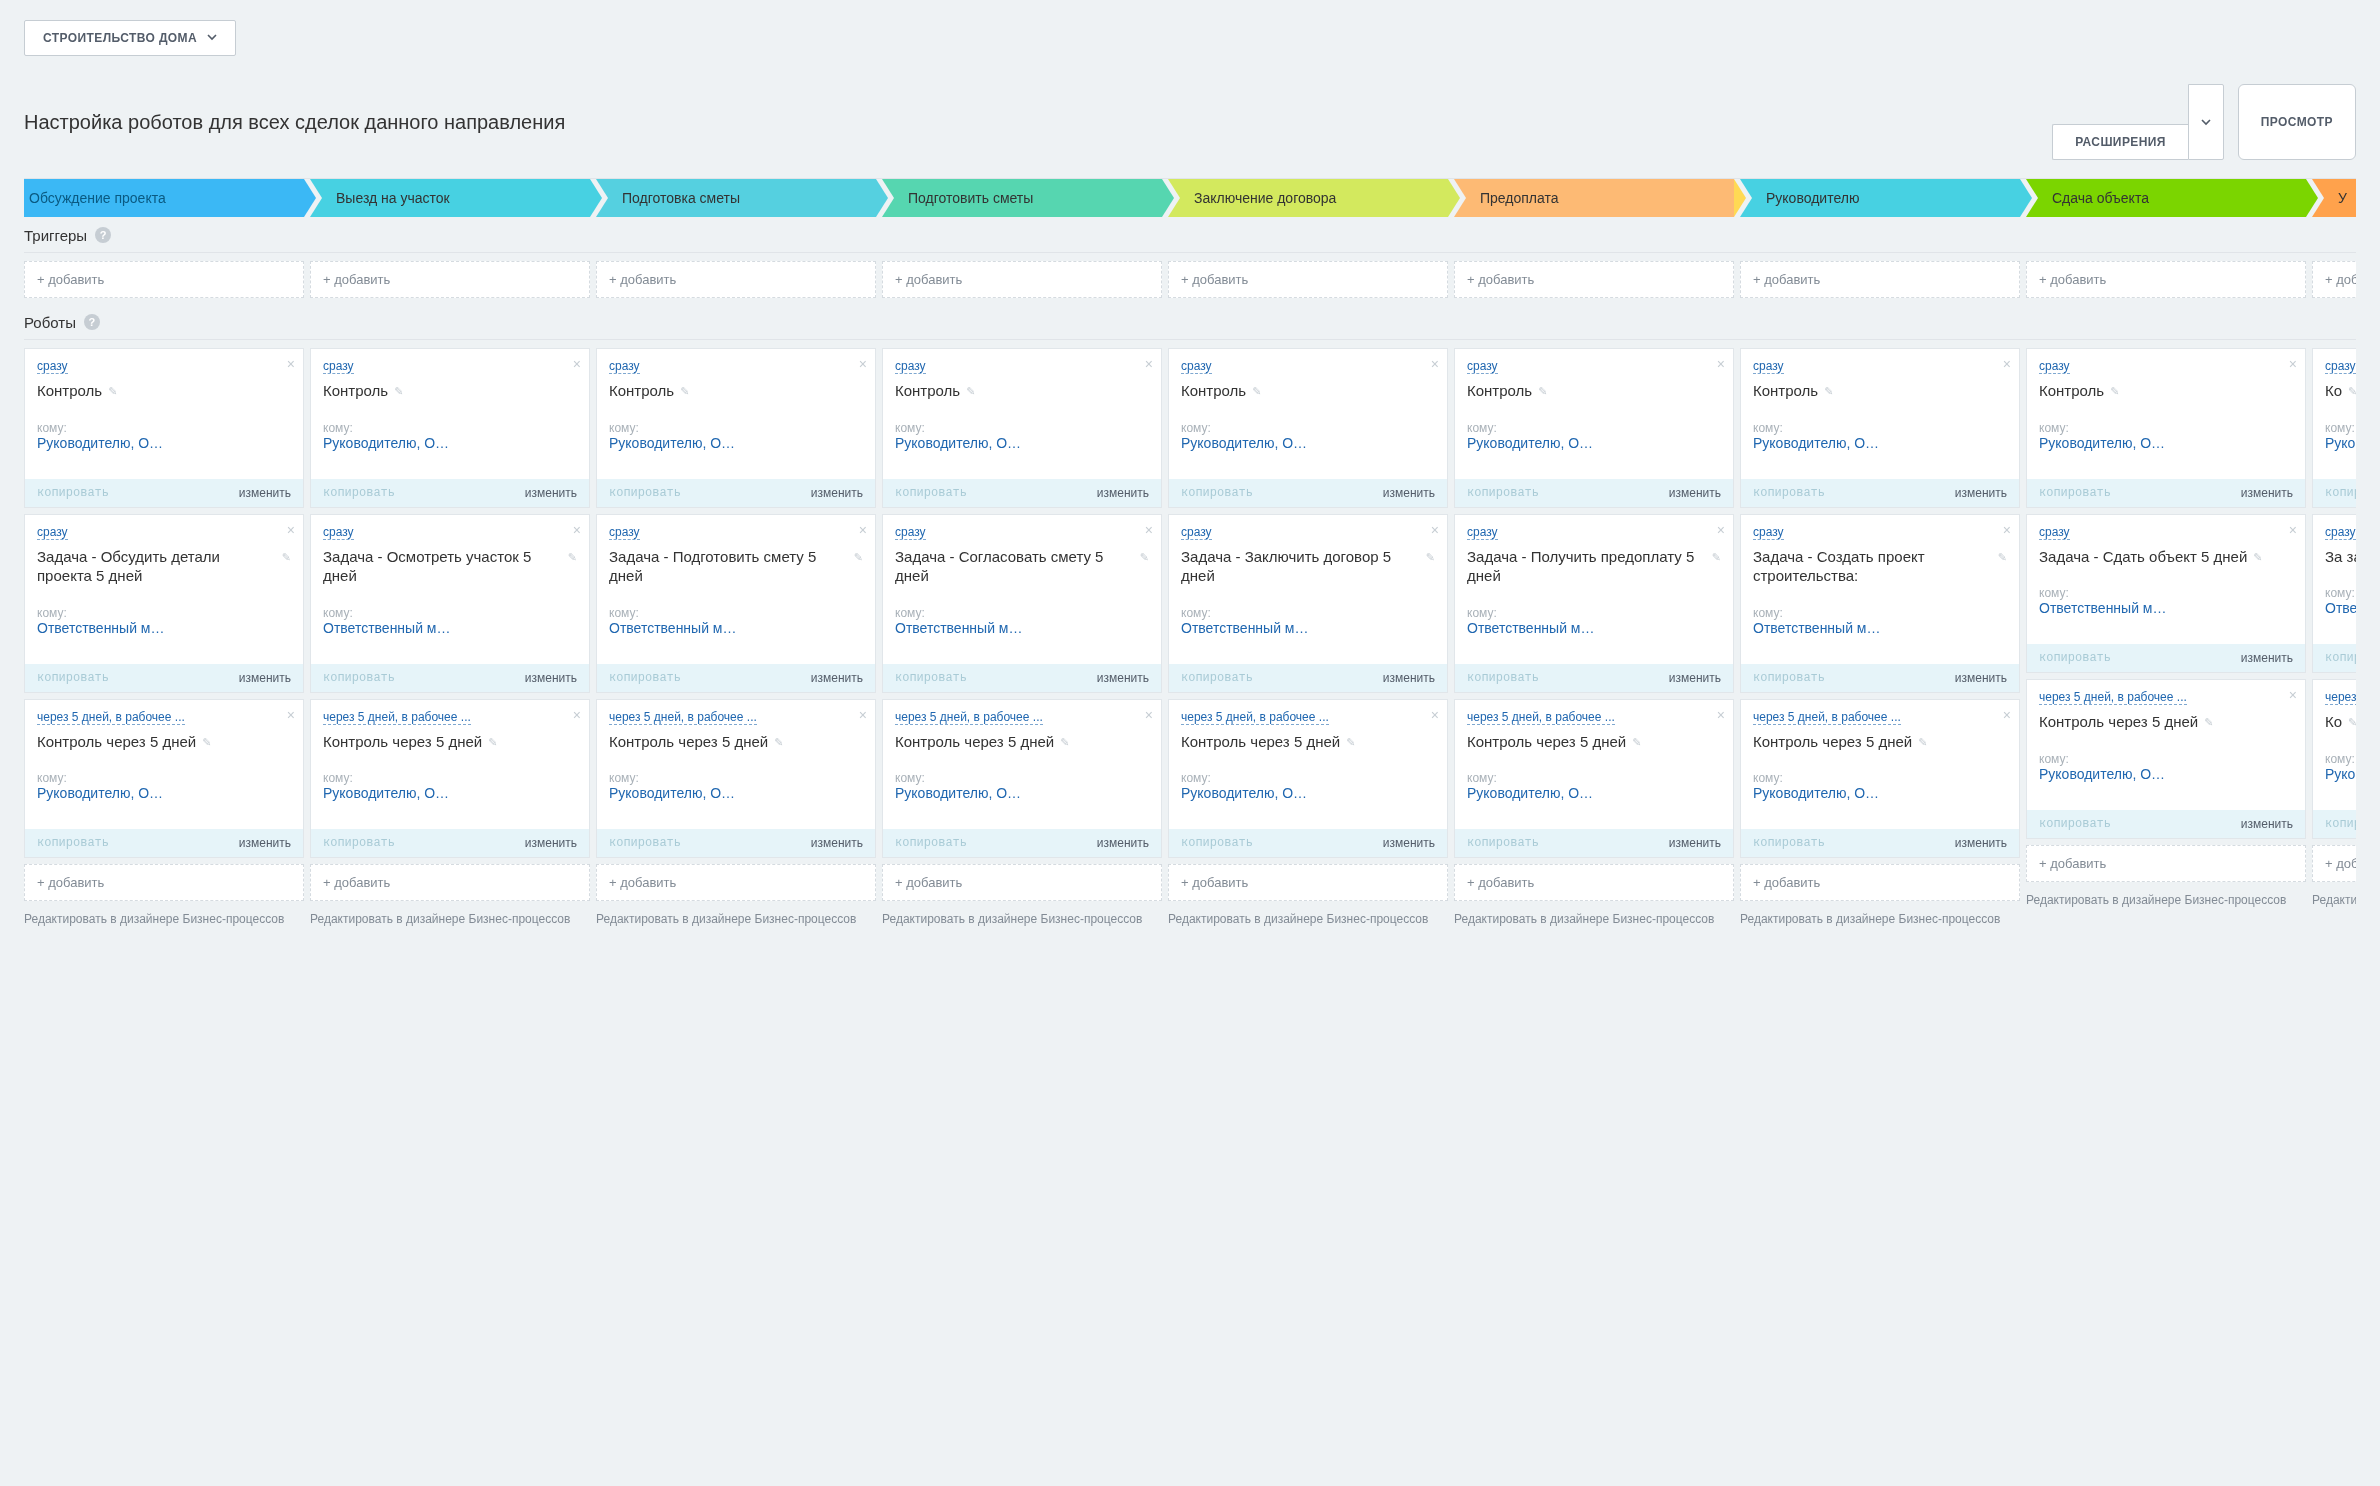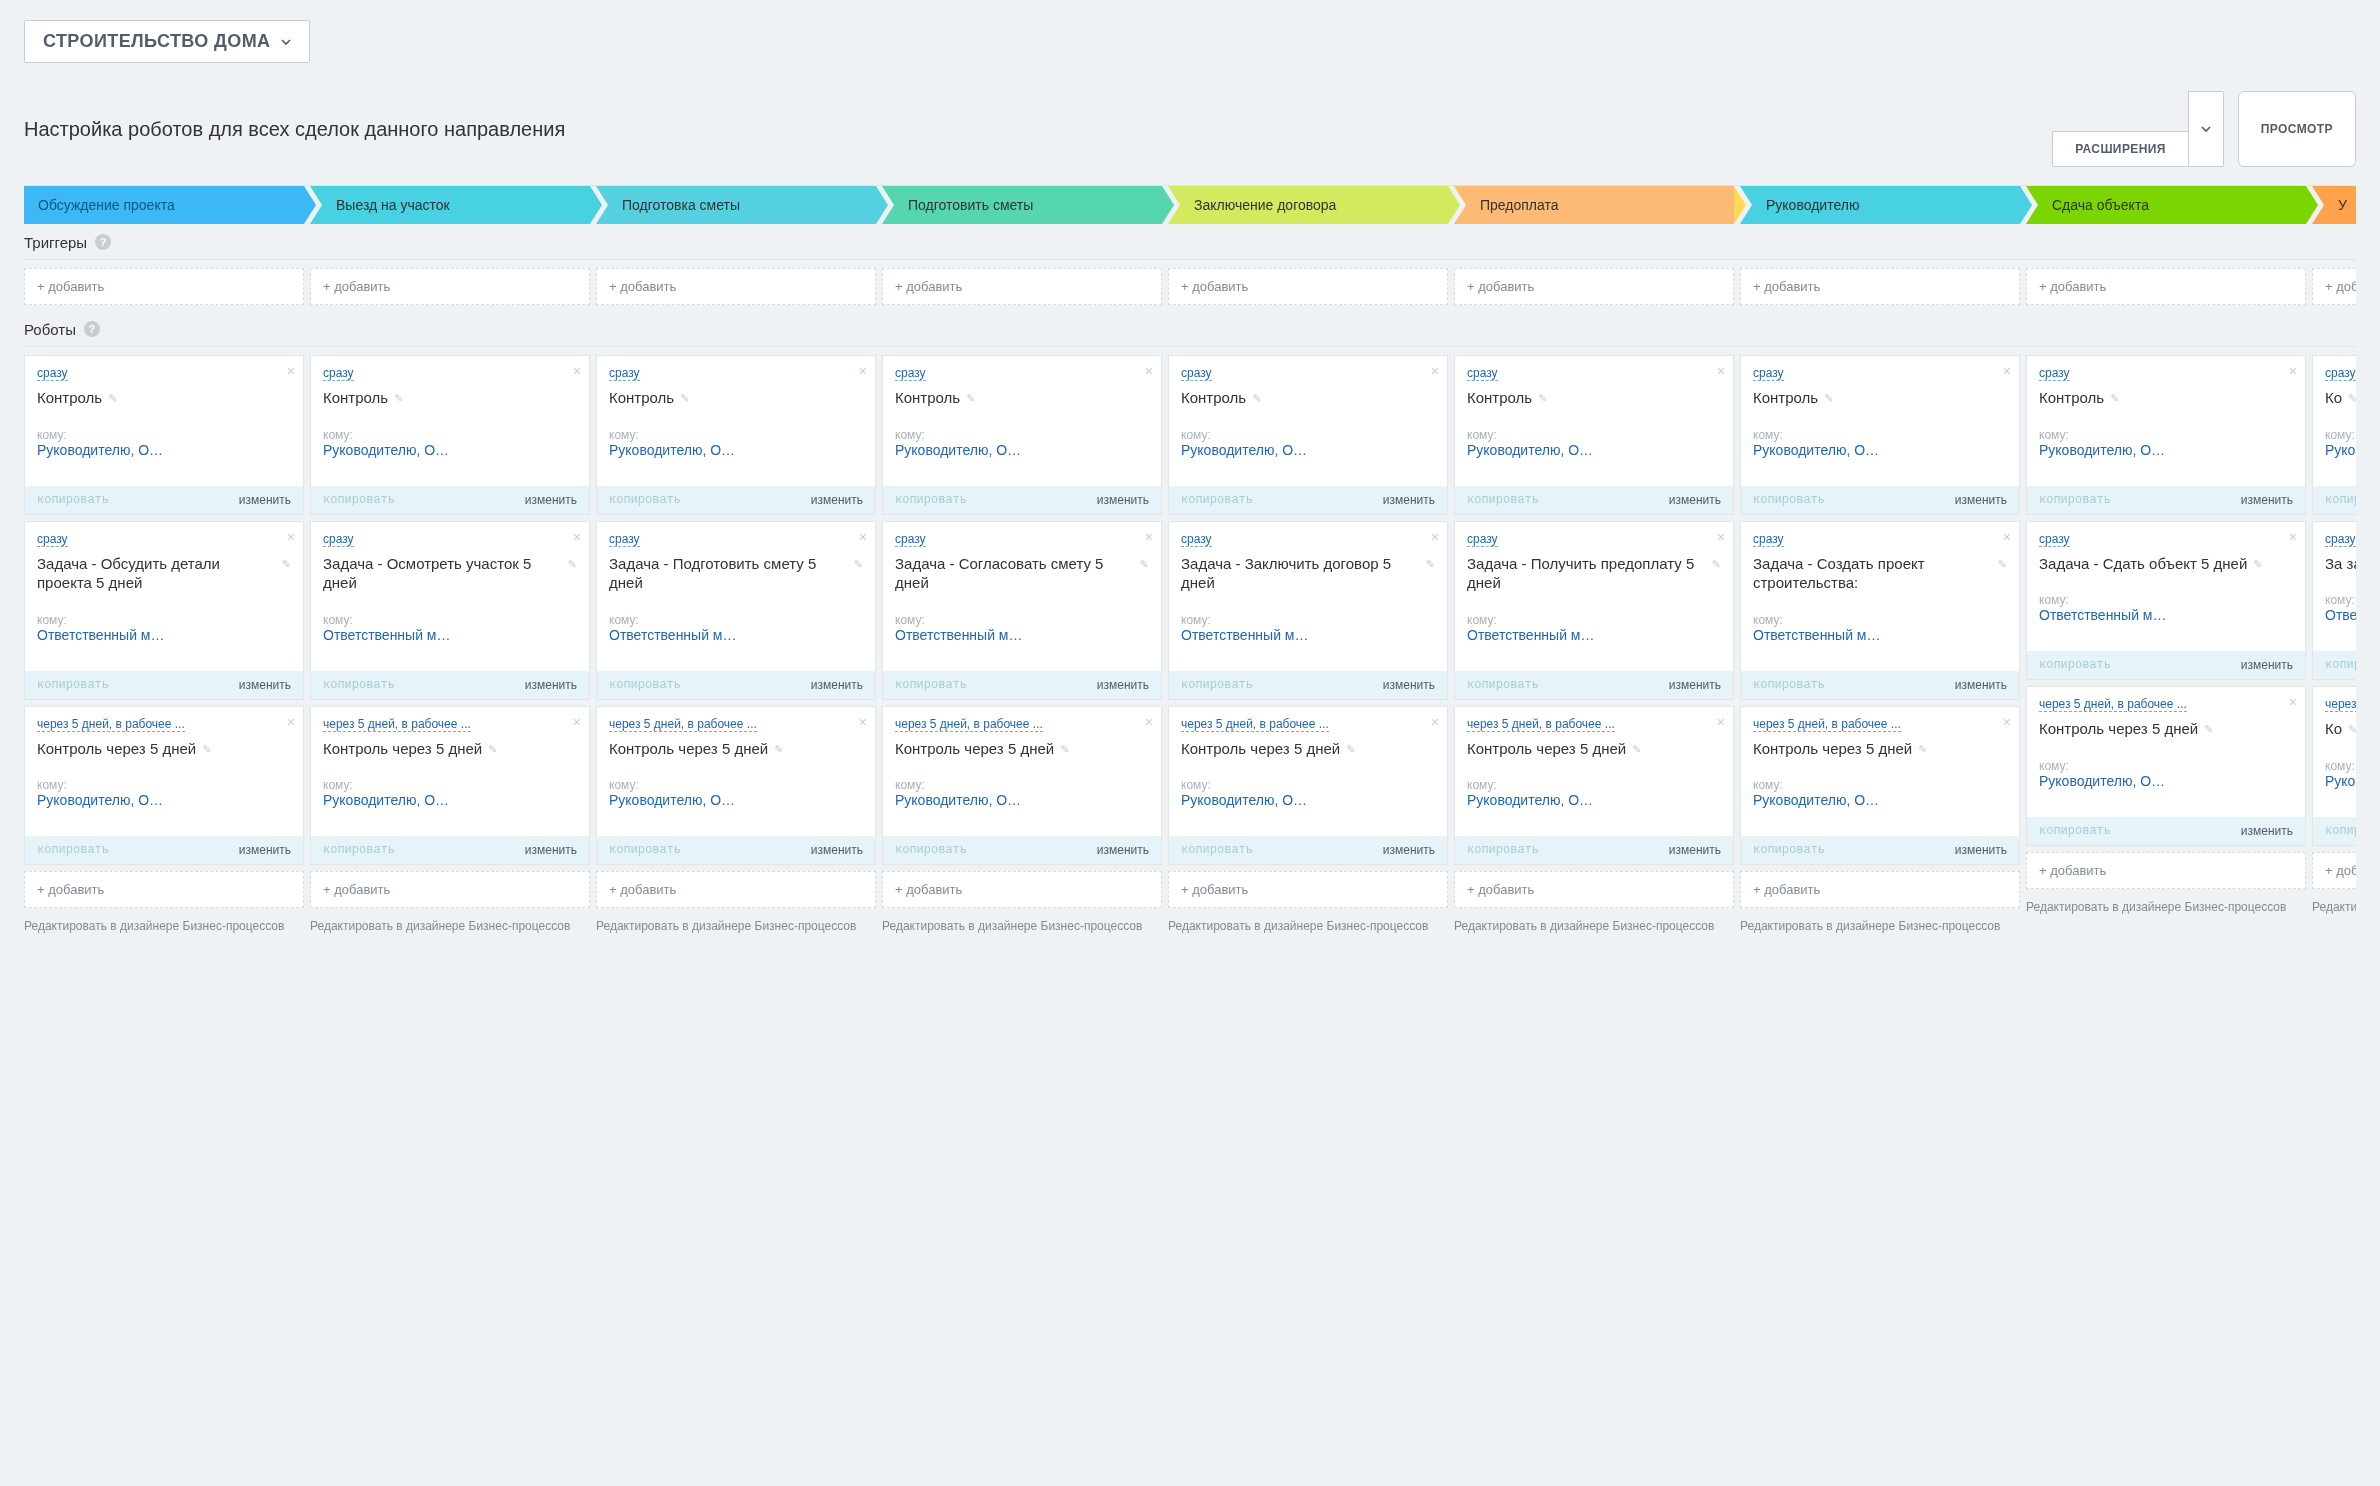--- a/index.html
+++ b/index.html
@@ -1,31 +1,31 @@
 <!DOCTYPE html>
 <html><head>
 <meta charset="utf-8">
 <style>
 * { box-sizing: border-box; margin: 0; padding: 0; }
 body { font-family: -apple-system, BlinkMacSystemFont, "Segoe UI", Helvetica, Arial, sans-serif; background: #eef2f4; color: #333; font-size: 13px; }
 .page { padding: 20px 24px; width: 2380px; }
 .top-row { margin-bottom: 28px; }
-.direction-dropdown { display: inline-flex; align-items: center; border: 1px solid #c6cdd3; border-radius: 2px; background: #fff; padding: 10px 18px; font-size: 18px; font-weight: 700; letter-spacing: 0.4px; color: #535c69; cursor: pointer; }
+.direction-dropdown { display: inline-flex; align-items: center; border: 1px solid #c6cdd3; border-radius: 2px; background: #fff; padding: 10px 18px; font-size: 12px; font-weight: 700; letter-spacing: 0.4px; color: #535c69; cursor: pointer; }
 .direction-dropdown .chevron { margin-left: 10px; }
 .header-row { display: flex; justify-content: space-between; align-items: center; margin-bottom: 18px; }
 .page-title { font-size: 20px; color: #333; font-weight: 400; }
 .header-buttons { display: flex; gap: 14px; }
 .btn { display: inline-flex; align-items: center; border: 1px solid #c6cdd3; border-radius: 6px; background: #fff; padding: 10px 22px; font-size: 12px; font-weight: 700; letter-spacing: 0.4px; color: #535c69; cursor: pointer; }
 .btn-split { display: inline-flex; }
 .btn-split .main { border-right: none; border-radius: 2px 0 0 2px; margin-top: 40px; }
 .btn-split .drop { border-radius: 0 2px 2px 0; padding: 10px 12px; }
 .hr { border: none; border-top: 1px solid #e0e4e8; margin-bottom: 0; }
 .stages-row { display: flex; gap: 6px; margin-bottom: 10px; overflow: hidden; }
 .stage { position: relative; flex: 0 0 280px; height: 38px; display: flex; align-items: center; padding: 0 16px 0 26px; color: #333; font-size: 14px; white-space: nowrap; }
-.stage:first-child { padding-left: 14px; }
+.stage:first-child { padding-left: 5px; }
 .stage::after { content: ""; position: absolute; right: -12px; top: 0; width: 0; height: 0; border-top: 19px solid transparent; border-bottom: 19px solid transparent; border-left: 12px solid currentColor; z-index: 2; }
 .stage::before { content: ""; position: absolute; left: 0; top: 0; width: 0; height: 0; border-top: 19px solid transparent; border-bottom: 19px solid transparent; border-left: 12px solid #eef2f4; z-index: 1; }
 .stage:first-child::before { display: none; }
 .stage .label { position: relative; z-index: 3; color: #333; }
 .stage.c0 { background: #3bb8f5; color: #3bb8f5; } .stage.c0 .label { color: #0a5a82; }
 .stage.c1 { background: #47d1e2; color: #47d1e2; }
 .stage.c2 { background: #55d0e0; color: #55d0e0; }
 .stage.c3 { background: #56d6b0; color: #56d6b0; }
 .stage.c4 { background: #d3e95e; color: #d3e95e; }
 .stage.c5 { background: #fdba74; color: #ffd954; }

